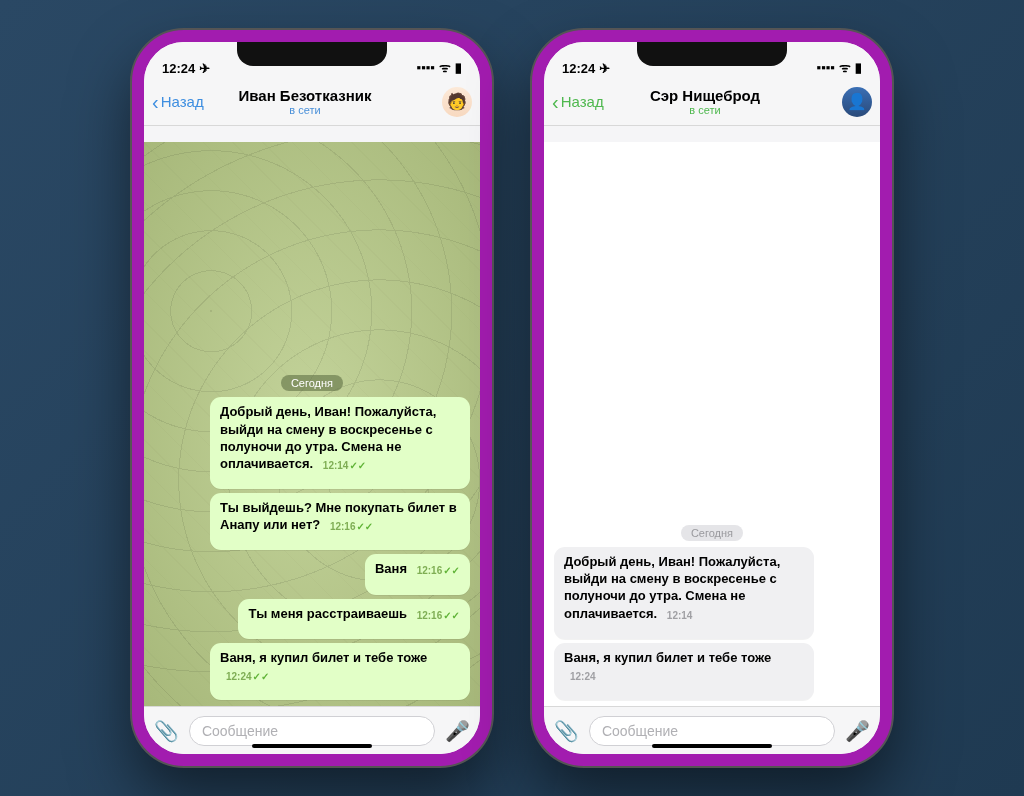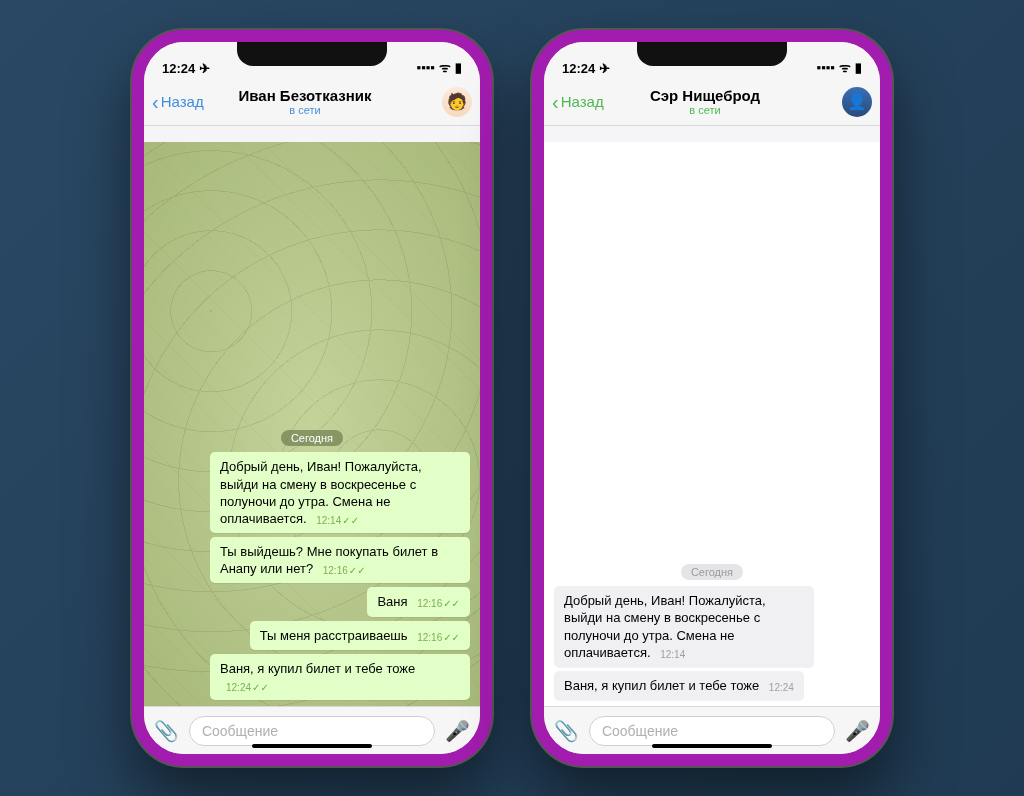--- a/index.html
+++ b/index.html
@@ -63,23 +63,24 @@
       repeating-radial-gradient(circle at 20% 30%, #000 0 1px, transparent 1px 40px),
       repeating-radial-gradient(circle at 70% 60%, #000 0 1px, transparent 1px 50px),
       repeating-linear-gradient(45deg, transparent 0 20px, rgba(0,0,0,.2) 20px 21px);
   }
   .chat.plain { background:#fff;}
   .msgs { margin-top:auto; padding:8px 10px 6px; display:flex; flex-direction:column; gap:4px; position:relative; z-index:2;}
   .date-sep { align-self:center; font-size:11px; padding:2px 10px; border-radius:10px; margin-bottom:2px;}
   .date-sep.dark { background: rgba(95,112,68,.6); color:#fff;}
   .date-sep.light { background:#e5e5e8; color:#9a9a9e;}
   .bubble {
-    max-width: 260px; border-radius:5px; padding:6px 10px 6px;
+    max-width: 260px; border-radius:11px; padding:6px 10px 17px;
     font-size:13px; line-height:1.32; position:relative;
     box-shadow: 0 1px 0 rgba(0,0,0,.05);
+    font-weight: bold;
   }
   .bubble .meta { display:inline-block; margin-left:6px; font-size:10px; vertical-align:bottom; white-space:nowrap;}
   .out { align-self:flex-end; background:#e2ffc7; color:#000;}
   .out .meta { color:#7fae54;}
   .in { align-self:flex-start; background:#f0f0f2; color:#000;}
   .in .meta { color:#a0a0a4;}
   .ticks { color:#5fb336; font-size:10px; margin-left:1px;}
   .inputbar {
     height:48px; background:#f6f6f7; border-top:1px solid #d8d8d8;
     display:flex; align-items:center; padding:0 10px; gap:10px;

